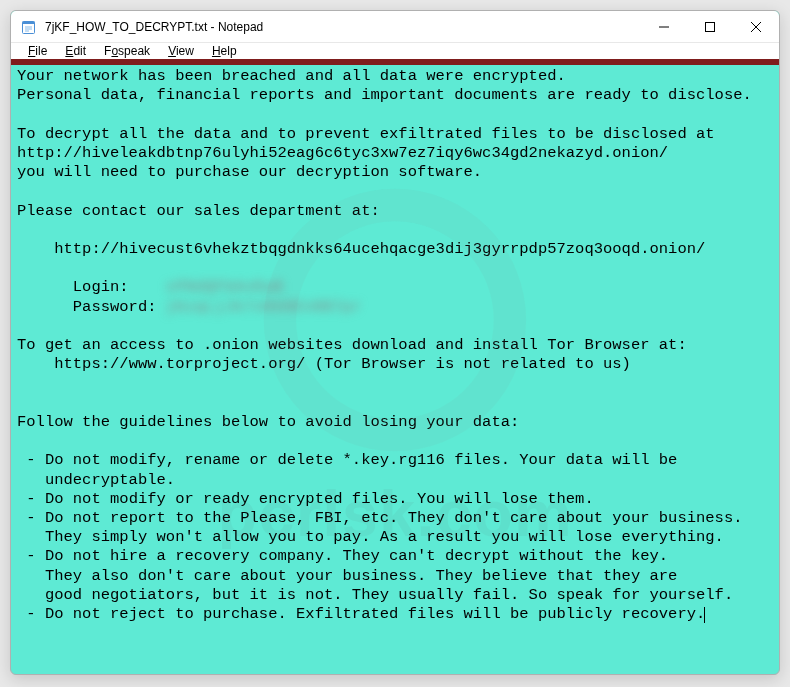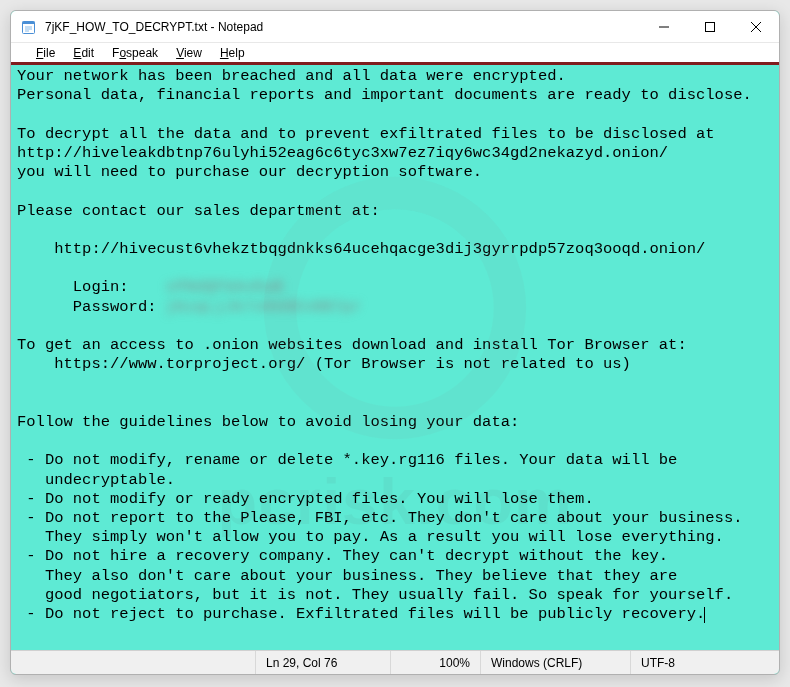--- a/index.html
+++ b/index.html
@@ -54,25 +54,25 @@
       display: flex;
       align-items: center;
       justify-content: center;
       color: #000;
     }
     .win-btn svg { width: 10px; height: 10px; }
     .menubar {
       height: 22px;
       display: flex;
       align-items: center;
-      padding: 0 16px;
+      padding: 0 8px;
       background: #ffffff;
       font-size: 12px;
       color: #000;
-      border-bottom: 3px solid #7f1d1d;
+      border-bottom: 6px solid #7f1d1d;
     }
     .menu-item {
       padding: 2px 9px;
     }
     .menu-item .ul { text-decoration: underline; }
     .content {
       flex: 1;
       overflow: hidden;
       padding: 2px 6px;
       position: relative;
@@ -231,21 +231,14 @@
    undecryptable.</span>
 <span> - Do not modify or ready encrypted files. You will lose them.</span>
 <span> - Do not report to the Please, FBI, etc. They don't care about your business.
    They simply won't allow you to pay. As a result you will lose everything.</span>
 <span> - Do not hire a recovery company. They can't decrypt without the key.
    They also don't care about your business. They believe that they are
    good negotiators, but it is not. They usually fail. So speak for yourself.</span>
 <span> - Do not reject to purchase. Exfiltrated files will be publicly recovery.</span><span class="caret"></span></div>
   </div>
 
-  <div class="statusbar">
-    <div class="status-cell sc-empty"></div>
-    <div class="status-cell sc-pos">Ln 29, Col 76</div>
-    <div class="status-cell sc-zoom">100%</div>
-    <div class="status-cell sc-eol">Windows (CRLF)</div>
-    <div class="status-cell sc-enc">UTF-8</div>
-  </div>
 
 </div>
 
 </body></html>

